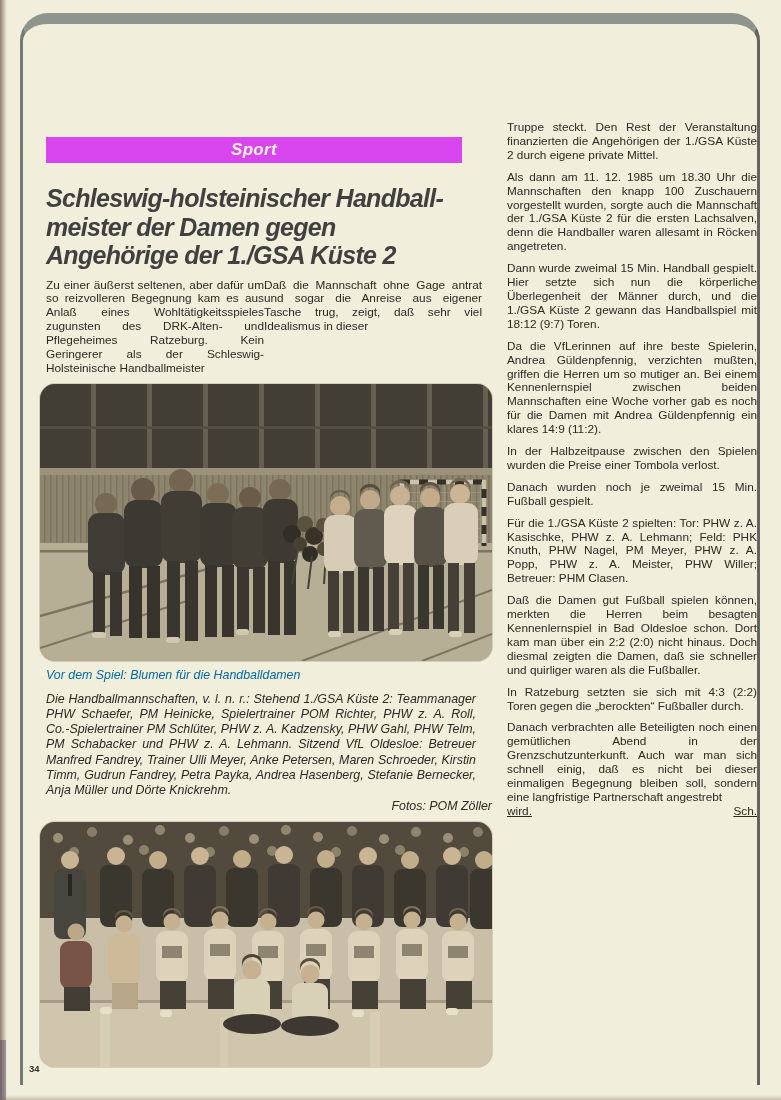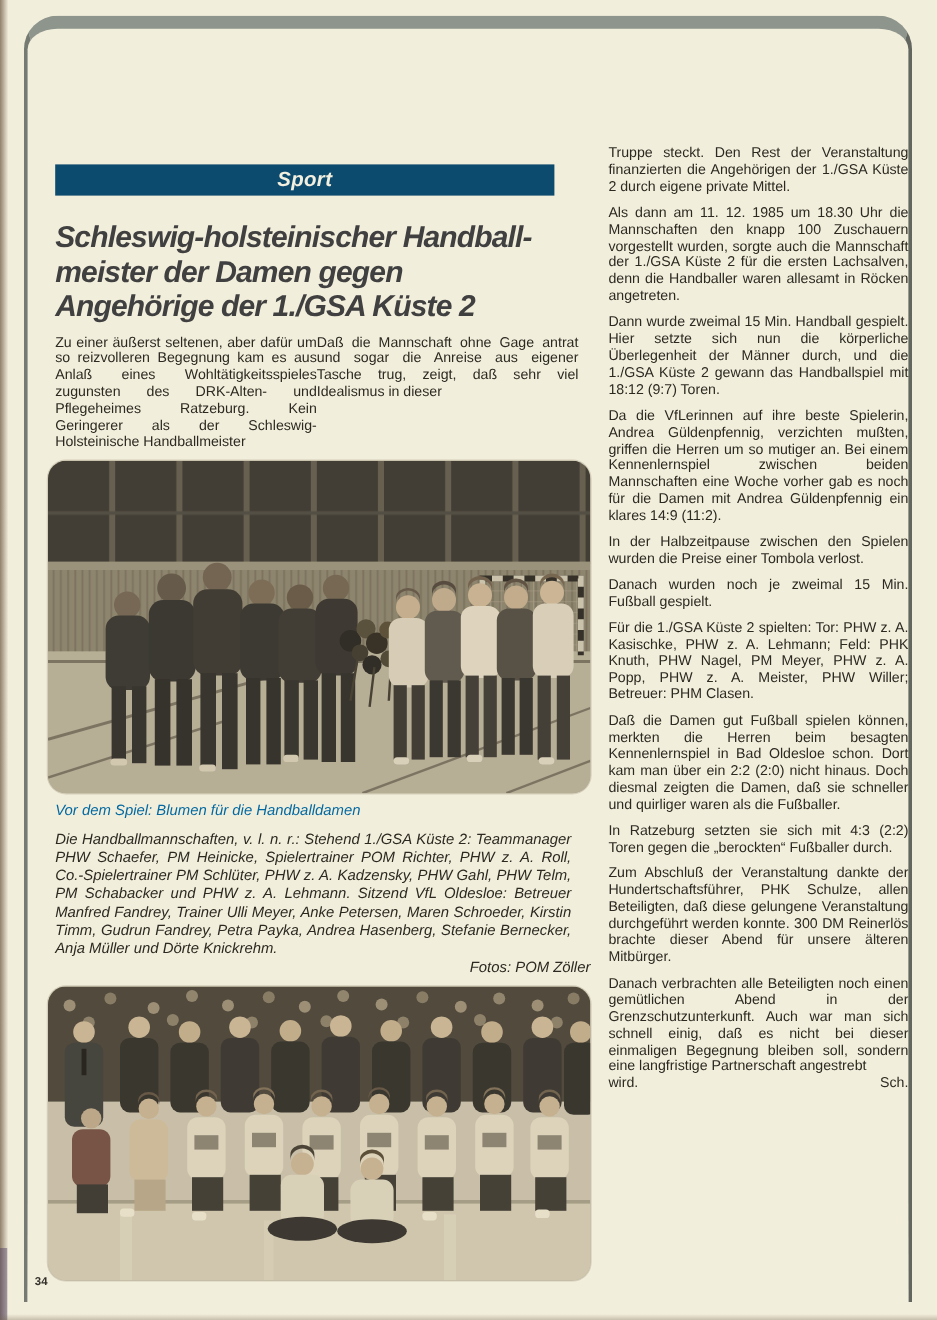--- a/index.html
+++ b/index.html
@@ -18,21 +18,21 @@
   .frame{
     position:absolute;left:20px;top:13px;width:740px;height:1072px;
     border-top:11px solid #8d958c;border-left:3px solid #757b72;border-right:3px solid #62665e;
     border-radius:28px 28px 0 0;box-sizing:border-box;pointer-events:none;
   }
   
   .col-left{position:absolute;left:46px;top:137px;width:446px;}
   .col-right{position:absolute;left:507px;top:121px;width:250px;}
 
   .sport-badge{
-    width:416px;height:26px;background:#0c4a6e;color:#f4f0e0;
+    width:416px;height:26px;background:#d946ef;color:#f4f0e0;
     display:flex;align-items:center;justify-content:center;
     font-style:italic;font-weight:bold;font-size:17px;letter-spacing:.3px;
   }
   .headline{
     margin:21px 0 0 0;font-size:25px;font-weight:bold;font-style:italic;
     line-height:28.5px;letter-spacing:-.7px;color:#404040;
   }
   .headline span{display:block;}
   .intro{display:flex;margin-top:9px;}
   .intro .icol{width:218px;}
@@ -48,21 +48,21 @@
   .photo1{margin-top:8px;height:277px;}
   .photo2{margin-top:9px;height:245px;}
   .photo svg{display:block;}
   .cap-line{font-style:italic;font-size:12.4px;margin:7px 0 0 0;color:#0369a1;}
   .cap-block{
     font-style:italic;font-size:12.4px;line-height:15.2px;text-align:justify;
     margin:10px 16px 0 0;color:#2b2920;hyphens:auto;-webkit-hyphens:auto;
   }
   .cap-credit{font-style:italic;font-size:12.4px;text-align:right;margin:1px 0 0 0;color:#2b2920;}
   .col-right p{margin:0 0 8px 0;}
-  .lastline{display:flex;justify-content:space-between;font-size:11.8px;line-height:13.9px;color:#2b2920;}
+  .lastline{display:flex;justify-content:space-between;font-size:11.8px;line-height:13.9px;color:#2b2920;text-decoration:underline;}
   .page-number{position:absolute;left:29px;bottom:26px;font-size:9.5px;font-weight:bold;color:#33312a;}
 </style>
 </head>
 <body>
 
 <div class="page">
   <div class="scan-edge-left"></div>
   <div class="scan-mark-bl"></div>
   <div class="scan-edge-bottom"></div>
   <div class="frame"></div>
@@ -328,21 +328,20 @@
   <div class="col-right">
     <p class="bodytext">Truppe steckt. Den Rest der Veranstaltung finanzierten die Angehörigen der 1./GSA Küste 2 durch eigene private Mittel.</p>
     <p class="bodytext">Als dann am 11. 12. 1985 um 18.30 Uhr die Mannschaften den knapp 100 Zuschauern vorgestellt wurden, sorgte auch die Mannschaft der 1./GSA Küste 2 für die ersten Lachsalven, denn die Handballer waren allesamt in Röcken angetreten.</p>
     <p class="bodytext">Dann wurde zweimal 15 Min. Handball gespielt. Hier setzte sich nun die körperliche Überlegenheit der Männer durch, und die 1./GSA Küste 2 gewann das Handballspiel mit 18:12 (9:7) Toren.</p>
     <p class="bodytext">Da die VfLerinnen auf ihre beste Spielerin, Andrea Güldenpfennig, verzichten mußten, griffen die Herren um so mutiger an. Bei einem Kennenlernspiel zwischen beiden Mannschaften eine Woche vorher gab es noch für die Damen mit Andrea Güldenpfennig ein klares 14:9 (11:2).</p>
     <p class="bodytext">In der Halbzeitpause zwischen den Spielen wurden die Preise einer Tombola verlost.</p>
     <p class="bodytext">Danach wurden noch je zweimal 15 Min. Fußball gespielt.</p>
     <p class="bodytext">Für die 1./GSA Küste 2 spielten: Tor: PHW z. A. Kasischke, PHW z. A. Lehmann; Feld: PHK Knuth, PHW Nagel, PM Meyer, PHW z. A. Popp, PHW z. A. Meister, PHW Willer; Betreuer: PHM Clasen.</p>
     <p class="bodytext">Daß die Damen gut Fußball spielen können, merkten die Herren beim besagten Kennenlernspiel in Bad Oldesloe schon. Dort kam man über ein 2:2 (2:0) nicht hinaus. Doch diesmal zeigten die Damen, daß sie schneller und quirliger waren als die Fußballer.</p>
     <p class="bodytext">In Ratzeburg setzten sie sich mit 4:3 (2:2) Toren gegen die „berockten“ Fußballer durch.</p>
-    <p class="bodytext">Zum Abschluß der Veranstaltung dankte der Hundertschaftsführer, PHK Schulze, allen Beteiligten, daß diese gelungene Veranstaltung durchgeführt werden konnte. 300 DM Reinerlös brachte dieser Abend für unsere älteren Mitbürger.</p>
     <p class="bodytext" style="margin-bottom:0">Danach verbrachten alle Beteiligten noch einen gemütlichen Abend in der Grenzschutzunterkunft. Auch war man sich schnell einig, daß es nicht bei dieser einmaligen Begegnung bleiben soll, sondern eine langfristige Partnerschaft angestrebt</p>
     <div class="lastline">
       <span>wird.</span>
       <span>Sch.</span>
     </div>
   </div>
 
   <div class="page-number">34</div>
 </div>
 

